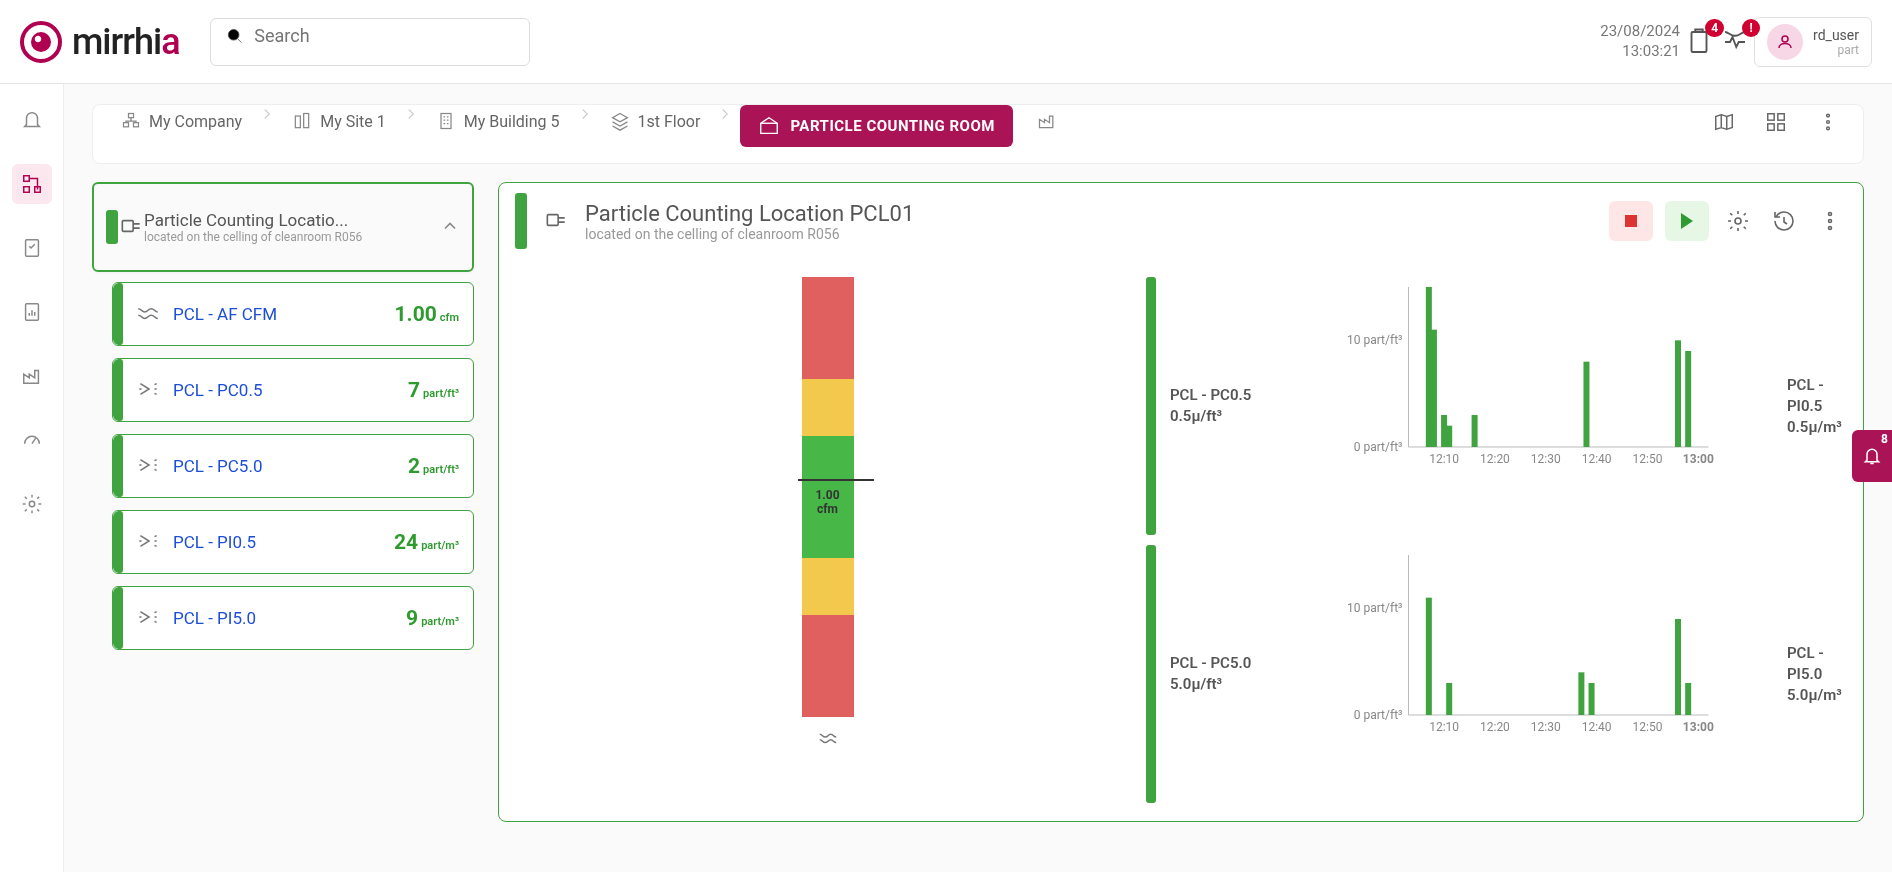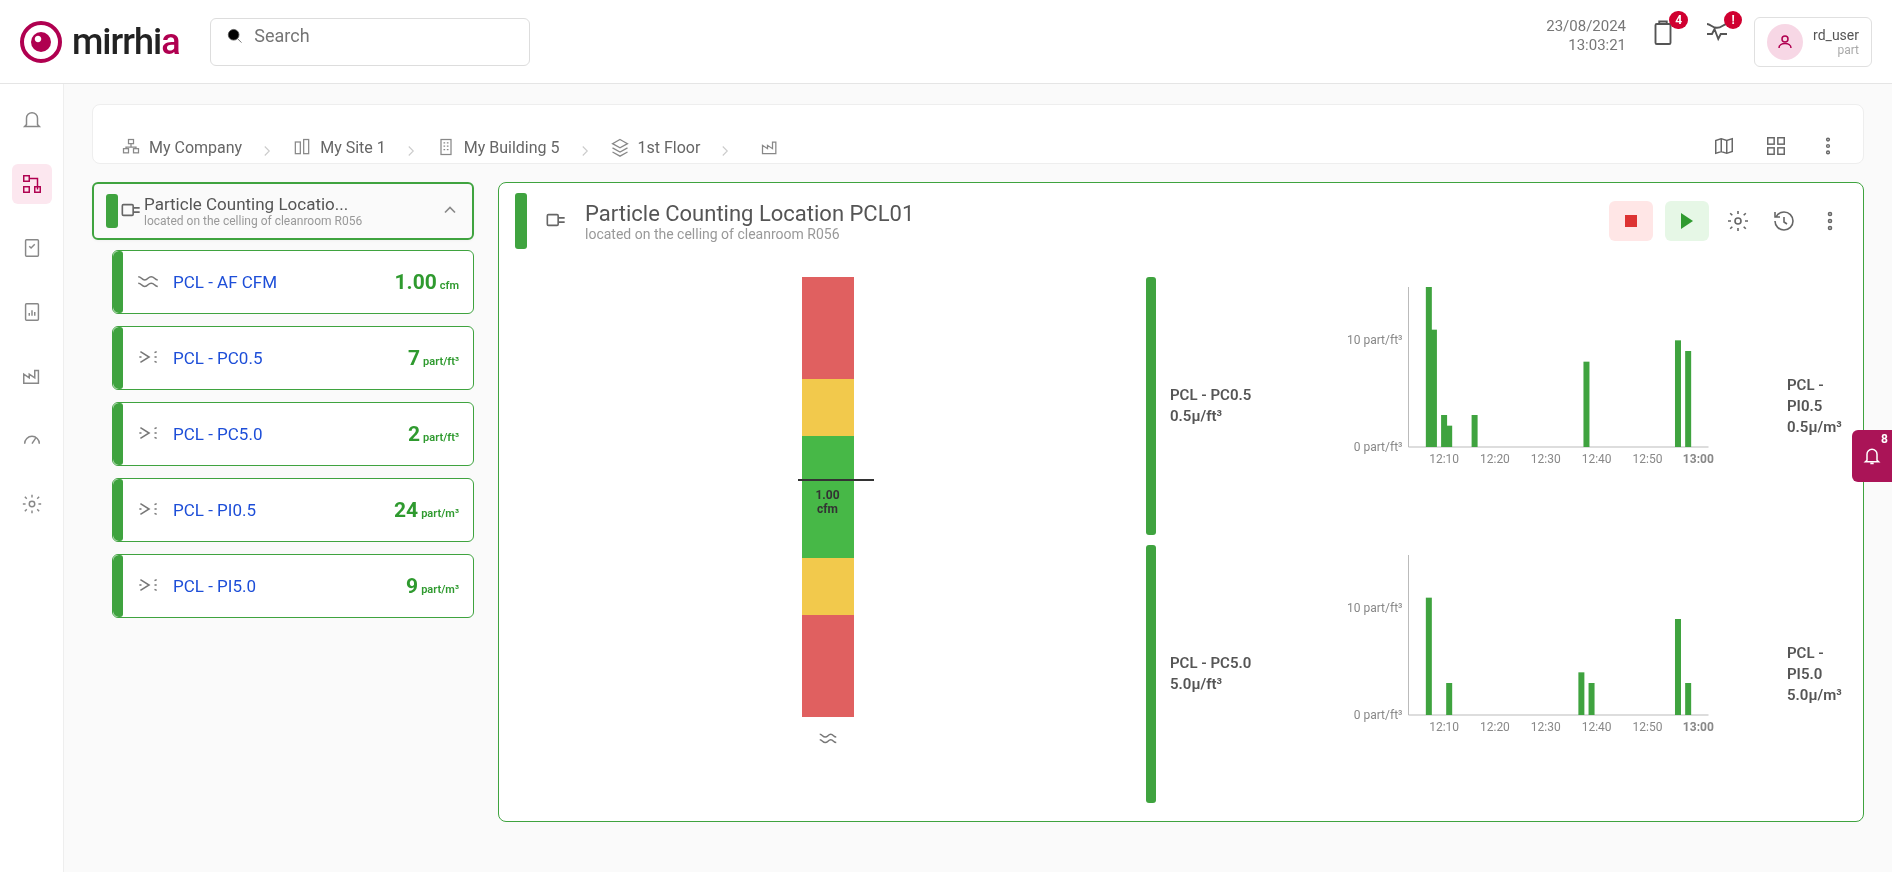--- a/index.html
+++ b/index.html
@@ -5,53 +5,53 @@
 *{box-sizing:border-box;margin:0;padding:0;font-family:-apple-system,BlinkMacSystemFont,"Segoe UI",Roboto,sans-serif}
 body{background:#fafafa;color:#333;font-size:13px;width:1892px;height:872px;overflow:hidden}
 .topbar{height:84px;border-bottom:1px solid #e5e5e5;display:flex;align-items:center;padding:0 20px;background:#fff}
 .logo{display:flex;align-items:center;gap:4px;font-size:36px;font-weight:500;color:#222;letter-spacing:-1px}
 .logo .eye{width:42px;height:42px;border-radius:50%;border:4px solid #b00050;display:flex;align-items:center;justify-content:center;position:relative;margin-right:6px}
 .logo .eye::after{content:'';width:20px;height:20px;border-radius:50%;background:radial-gradient(circle at 35% 35%,#fff 0 15%,#b00050 20% 100%)}
 .logo .a{color:#b00050}
 .searchbox{margin-left:30px;display:flex;align-items:flex-start;border:1px solid #ddd;border-radius:6px;padding:6px 14px;width:320px;height:48px;color:#999}
 .searchbox svg{width:22px;height:22px;margin-right:10px;stroke:#555}
 .searchbox input{border:none;outline:none;font-size:18px;width:100%;color:#555}
-.top-right{margin-left:auto;display:flex;gap:20px}
+.top-right{margin-left:auto;display:flex;align-items:center;gap:2px}
 .datetime{text-align:right;color:#777;font-size:15px;line-height:1.3}
 .topicon{position:relative;width:34px;height:34px;color:#555;display:flex;align-items:center;justify-content:center}
 .topicon svg{width:30px;height:30px;stroke:#555;fill:none;stroke-width:1.5}
 .badge{position:absolute;top:-6px;right:-8px;background:#d00030;color:#fff;font-size:12px;font-weight:bold;border-radius:10px;padding:2px 6px;min-width:18px;text-align:center}
 .badge.alert{padding:0;width:18px;height:18px;display:flex;align-items:center;justify-content:center}
 .userbox{display:flex;align-items:center;gap:10px;border:1px solid #e0e0e0;border-radius:6px;padding:6px 12px}
 .avatar{width:36px;height:36px;border-radius:50%;background:#f7d7e5;display:flex;align-items:center;justify-content:center}
 .avatar svg{width:18px;height:18px;stroke:#b00050;fill:none;stroke-width:2}
 .userinfo{text-align:right}
 .userinfo .name{font-size:14px;color:#555}
 .userinfo .role{font-size:12px;color:#aaa}
 
 .layout{display:flex;height:calc(100% - 84px)}
 .sidenav{width:64px;background:#fff;border-right:1px solid #eee;display:flex;flex-direction:column;align-items:center;padding-top:16px;gap:24px}
 .sidenav .navitem{width:40px;height:40px;display:flex;align-items:center;justify-content:center;color:#888;border-radius:6px;cursor:pointer}
 .sidenav .navitem.active{background:#fce7ef;color:#b00050}
 .sidenav .navitem svg{width:22px;height:22px;stroke:currentColor;fill:none;stroke-width:1.6}
 
 .main{flex:1;padding:20px 28px;overflow:auto}
-.crumbbar{background:#fff;border:1px solid #eee;border-radius:8px;height:60px;display:flex;align-items:flex-end;padding:0 18px;gap:4px}
+.crumbbar{background:#fff;border:1px solid #eee;border-radius:8px;height:60px;display:flex;align-items:flex-start;padding:0 18px;gap:4px}
 .crumb{display:flex;align-items:center;gap:8px;color:#666;font-size:16px;padding:6px 10px}
 .crumb svg{width:20px;height:20px;stroke:#888;fill:none;stroke-width:1.5}
 .crumb-sep{color:#ccc;margin:0 2px}
 .crumb-sep svg{width:18px;height:18px;stroke:#ccc;fill:none;stroke-width:1.5}
 .crumb-pill{background:#aa1457;color:#fff;font-weight:700;font-size:15px;padding:10px 18px;border-radius:6px;display:flex;align-items:center;gap:10px;letter-spacing:0.5px}
 .crumb-pill svg{width:22px;height:22px;stroke:#fff;fill:none;stroke-width:1.5}
 .crumbbar .right{margin-left:auto;display:flex;align-items:center;gap:18px;color:#666}
 .crumbbar .right svg{width:22px;height:22px;stroke:#666;fill:none;stroke-width:1.6}
 
 .content{display:flex;gap:24px;margin-top:18px}
 .leftcol{width:382px}
-.loc-header{display:flex;align-items:center;padding:10px 12px;gap:0;border:2px solid #3fa33f;border-radius:6px;box-shadow:0 1px 3px rgba(0,0,0,0.04)}
+.loc-header{display:flex;align-items:center;padding:26px 12px;gap:0;border:2px solid #3fa33f;border-radius:6px;box-shadow:0 1px 3px rgba(0,0,0,0.04)}
 .greenbar{width:12px;align-self:stretch;background:#3fa33f;border-radius:3px}
 .loc-hicon{color:#666}
 .loc-hicon svg{width:26px;height:26px;stroke:#666;fill:none;stroke-width:1.5}
 .loc-htext{flex:1}
 .loc-htext .t{font-size:17px;color:#555;white-space:nowrap;overflow:hidden;text-overflow:ellipsis;max-width:240px}
 .loc-htext .s{font-size:12px;color:#999}
 .chev{color:#888}
 .chev svg{width:20px;height:20px;stroke:#888;fill:none;stroke-width:2}
 
 .metric-list{margin-top:10px;margin-left:20px;display:flex;flex-direction:column;gap:12px}
@@ -236,20 +236,27 @@
           </svg></span>
       <div class="crumb">
         <svg viewBox="0 0 24 24">
             <path d="M12 3l9 5-9 5-9-5 9-5zM3 13l9 5 9-5M3 18l9 5 9-5"></path>
           </svg>
         <span>1st Floor</span>
       </div>
       <span class="crumb-sep"><svg viewBox="0 0 24 24">
             <path d="M9 6l6 6-6 6"></path>
           </svg></span>
+      <div class="crumb-pill">
+        <svg viewBox="0 0 24 24">
+            <path d="M3 9l9-6 9 6v11H3z"></path>
+            <path d="M3 9h18"></path>
+          </svg>
+        <span>PARTICLE COUNTING ROOM</span>
+      </div>
       <div class="crumb" style="margin-left:10px">
         <svg viewBox="0 0 24 24">
             <path d="M3 20V10l6 4V10l6 4V6h4v14z"></path>
           </svg>
       </div>
       <div class="right">
         <div class="iconbtn">
             <svg viewBox="0 0 24 24">
               <path d="M9 4L3 6v14l6-2 6 2 6-2V4l-6 2-6-2zM9 4v14M15 6v14"></path>
             </svg>

